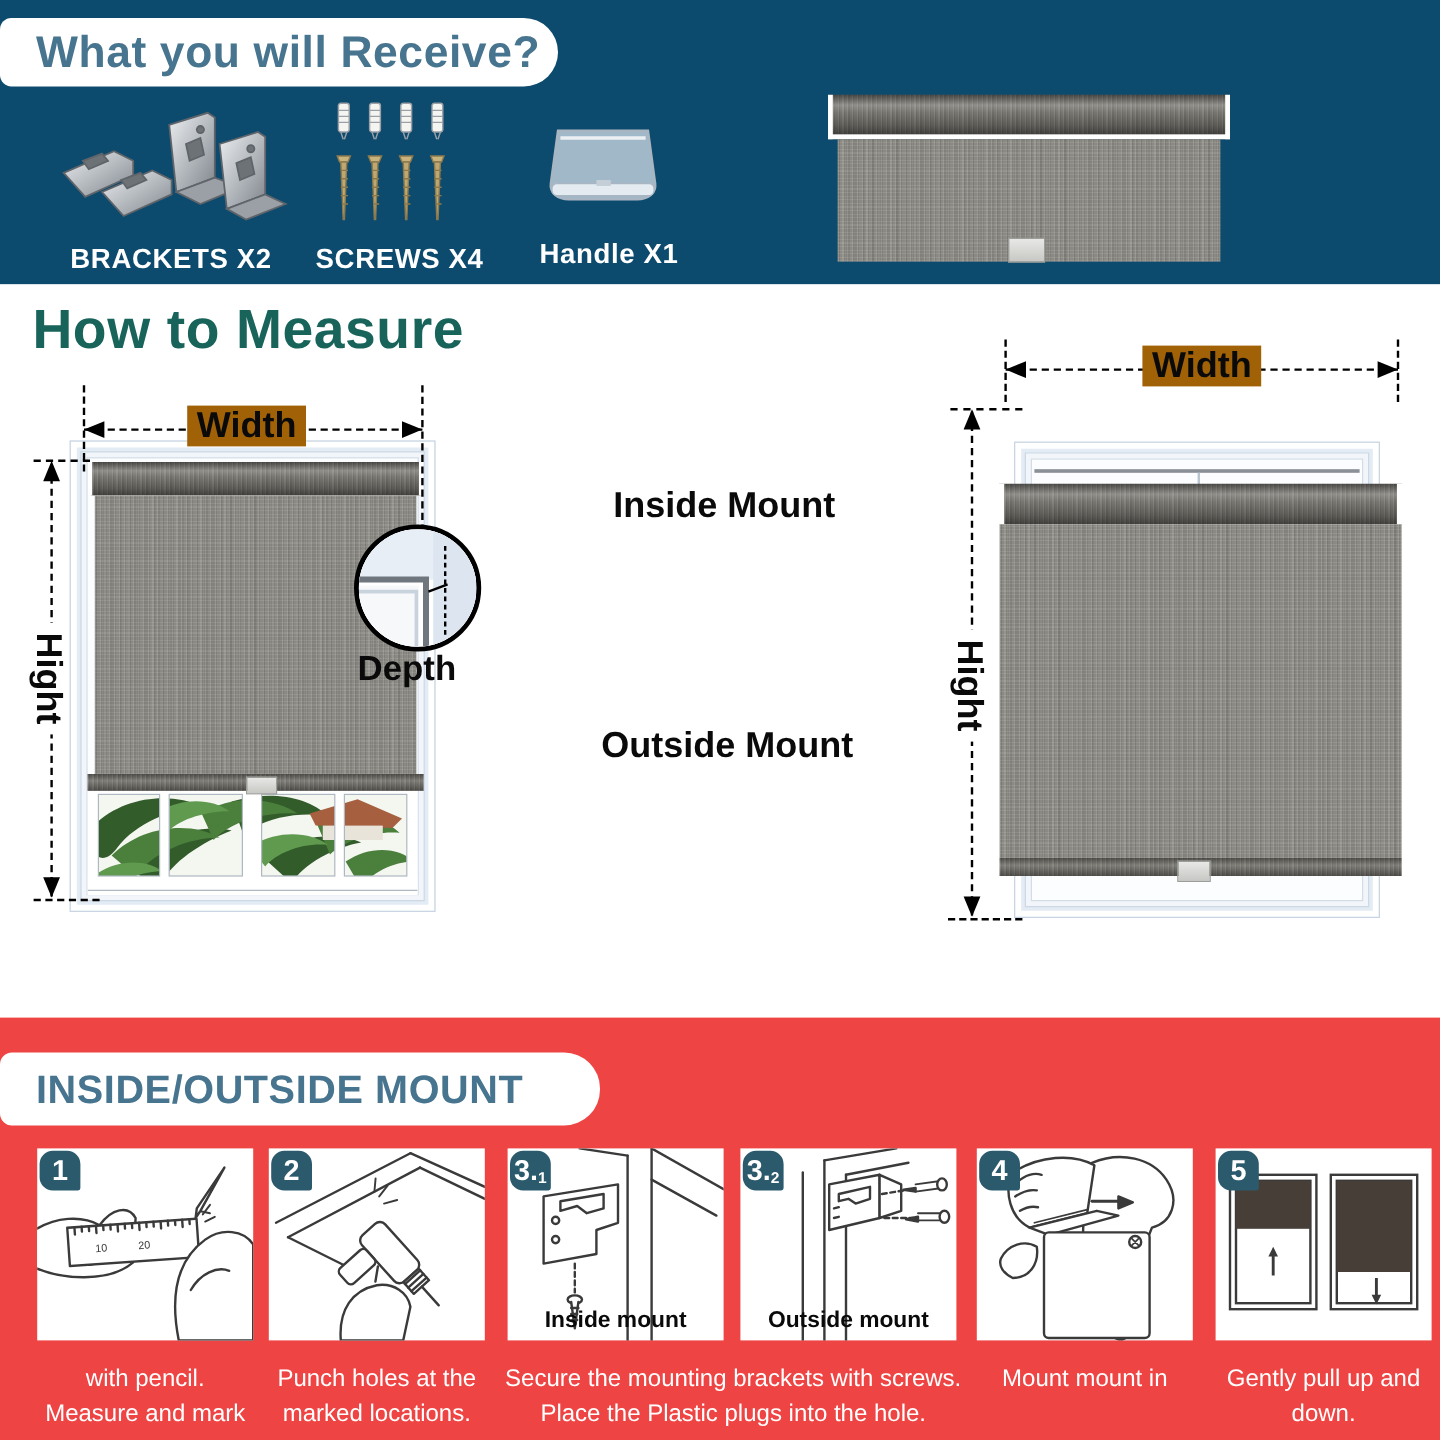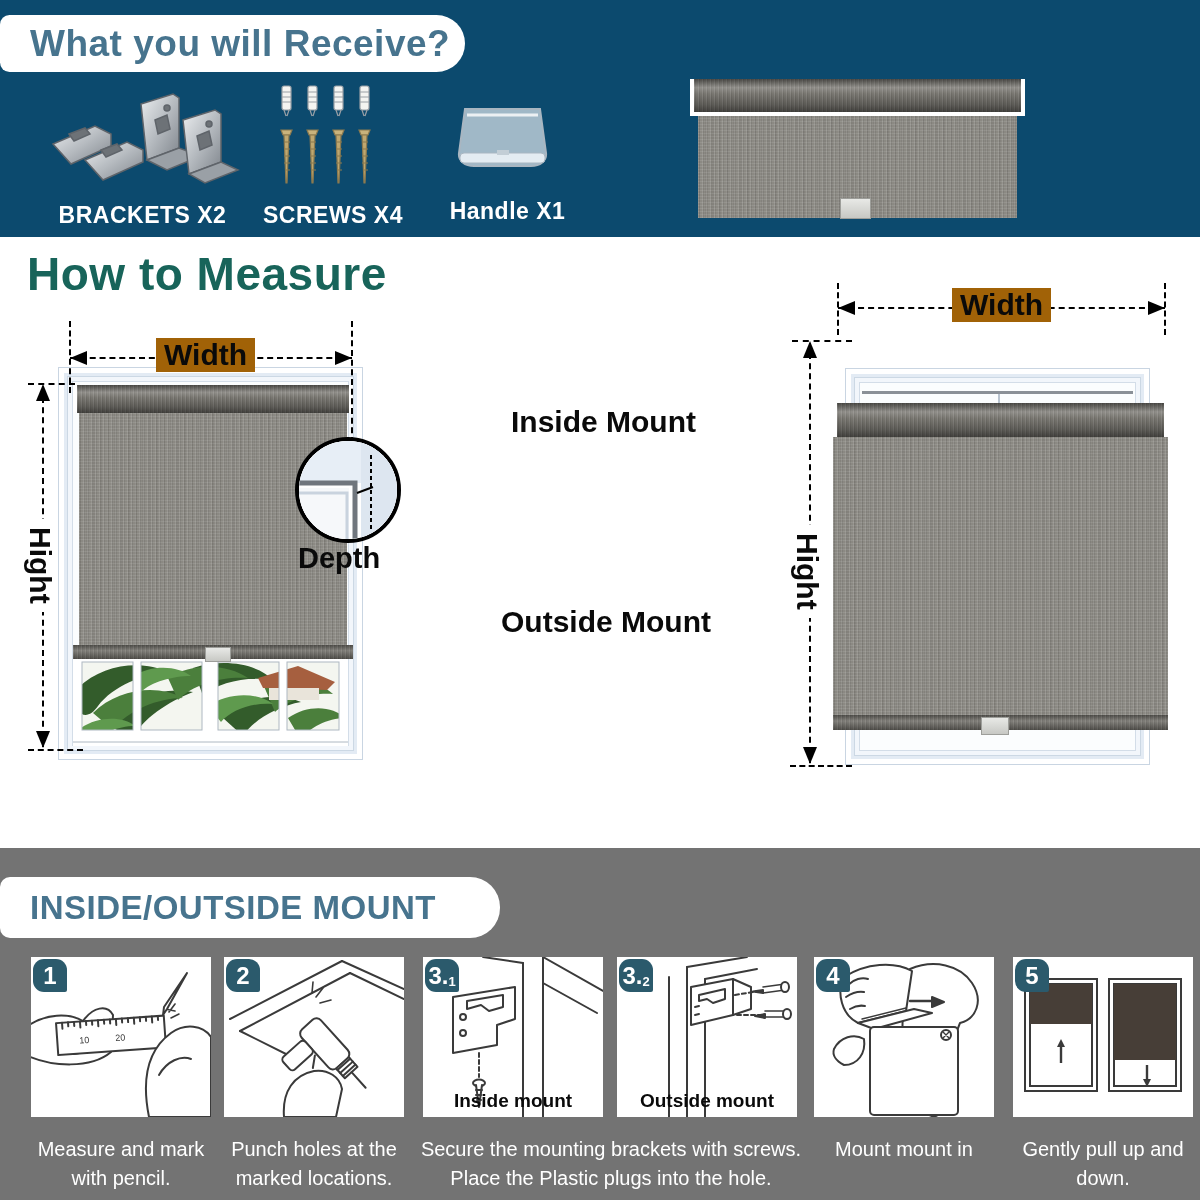--- a/index.html
+++ b/index.html
@@ -1,21 +1,21 @@
 <!DOCTYPE html>
 <html><head>
 <meta charset="utf-8">
 <style>
   html,body{margin:0;padding:0;background:#fff;}
   .page{position:relative;width:1200px;height:1200px;overflow:hidden;
         font-family:"Liberation Sans",sans-serif;background:#fff;}
   section{position:absolute;left:0;width:1200px;}
   .sec-top{top:0;height:237px;background:#0c4a6e;}
   .sec-measure{top:237px;height:611px;background:#ffffff;}
-  .sec-install{top:848px;height:352px;background:#737373;}
+  .sec-install{top:848px;height:352px;background:#ef4444;}
 
   .pill{position:absolute;background:#fff;border-radius:10px 30px 30px 10px;
         display:flex;align-items:center;padding-left:30px;box-sizing:border-box;}
   .pill1{left:0;top:15px;width:465px;height:57px;}
   .pill1 span{font-size:37px;font-weight:bold;color:#47748e;letter-spacing:.5px;}
   .pill2{left:0;top:29px;width:500px;height:61px;}
   .pill2 span{font-size:33px;font-weight:bold;color:#47748e;letter-spacing:.5px;}
 
   .prod-label{position:absolute;text-align:center;color:#fff;font-weight:bold;
               font-size:23px;letter-spacing:.5px;}
@@ -433,22 +433,22 @@
           <rect x="96" y="22" width="72" height="112"></rect>
           <rect x="101" y="27" width="62" height="102"></rect>
           <rect x="101" y="27" width="62" height="76" fill="#473e37" stroke="none"></rect>
           <path d="M134,108 V124" stroke-width="2.4"></path>
           <path d="M130,122 l4,8 l4,-8 z" fill="#3a3a3a" stroke="none"></path>
         </g>
       </svg>
     </div>
 
     <div class="cap" style="left:11px;width:220px;">
-      <div>Measure and mark</div>
-        <div>with pencil.</div>
+      <div>with pencil.</div>
+        <div>Measure and mark</div>
     </div>
     <div class="cap" style="left:204px;width:220px;">
       <div>Punch holes at the</div>
         <div>marked locations.</div>
     </div>
     <div class="cap" style="left:411px;width:400px;">
       <div>Secure the mounting brackets with screws.</div>
         <div>Place the Plastic plugs into the hole.</div>
     </div>
     <div class="cap" style="left:794px;width:220px;">

